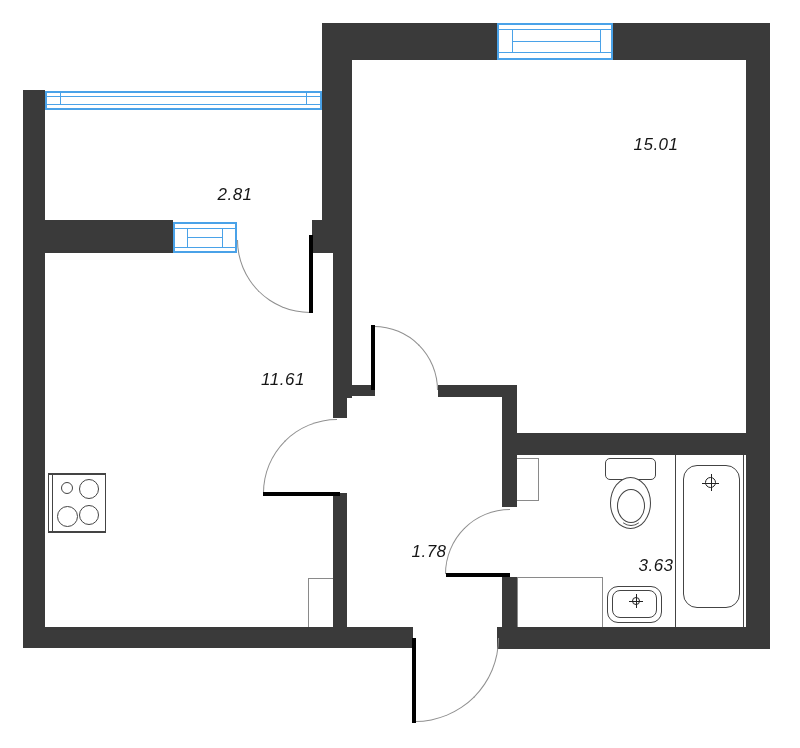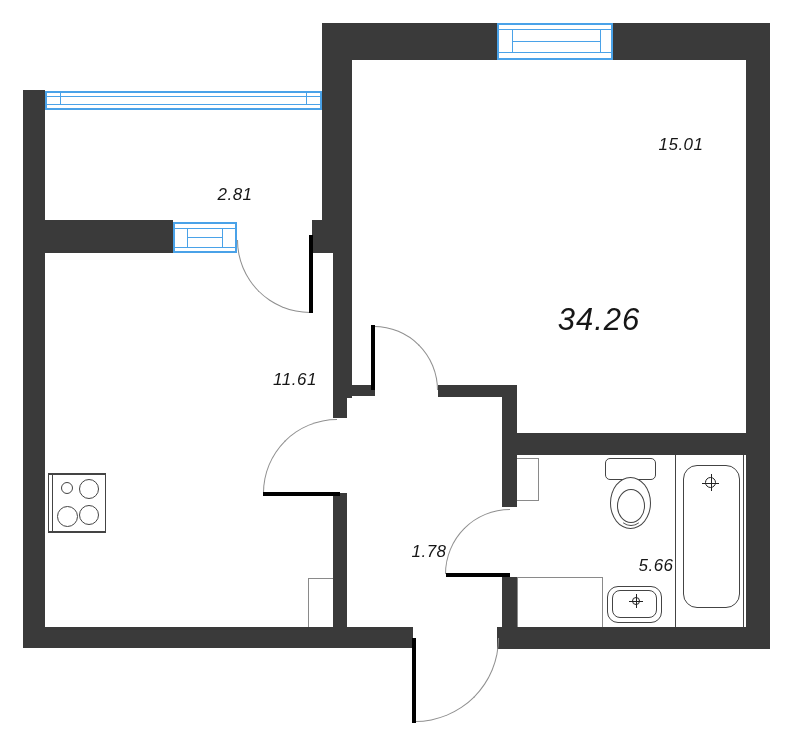--- a/index.html
+++ b/index.html
@@ -121,19 +121,18 @@
   <div class="arc tl" style="left:263px;top:419px;width:74px;height:74px;"></div>
   <div class="leaf" style="left:263px;top:492px;width:77px;height:4px;"></div>
 
   <div class="arc tl" style="left:445px;top:509px;width:65px;height:65px;"></div>
   <div class="leaf" style="left:446px;top:573px;width:64px;height:4px;"></div>
 
   <div class="arc br" style="left:415px;top:638px;width:84px;height:84px;"></div>
   <div class="leaf" style="left:412px;top:638px;width:4px;height:85px;"></div>
 
   <div class="lbl" style="left:195px;top:185px;width:80px;">2.81</div>
-  <div class="lbl" style="left:641px;top:135px;width:80px;">15.01</div>
-  <div class="lbl big" style="left:529px;top:302px;width:140px;">34.26</div>
-  <div class="lbl" style="left:255px;top:370px;width:80px;">11.61</div>
+  <div class="lbl" style="left:616px;top:135px;width:80px;">15.01</div>
+  <div class="lbl" style="left:243px;top:370px;width:80px;">11.61</div>
   <div class="lbl" style="left:389px;top:542px;width:80px;">1.78</div>
-  <div class="lbl" style="left:616px;top:556px;width:80px;">5.66</div>
+  <div class="lbl" style="left:616px;top:556px;width:80px;">3.63</div>
 
 </div>
 
 </body></html>

